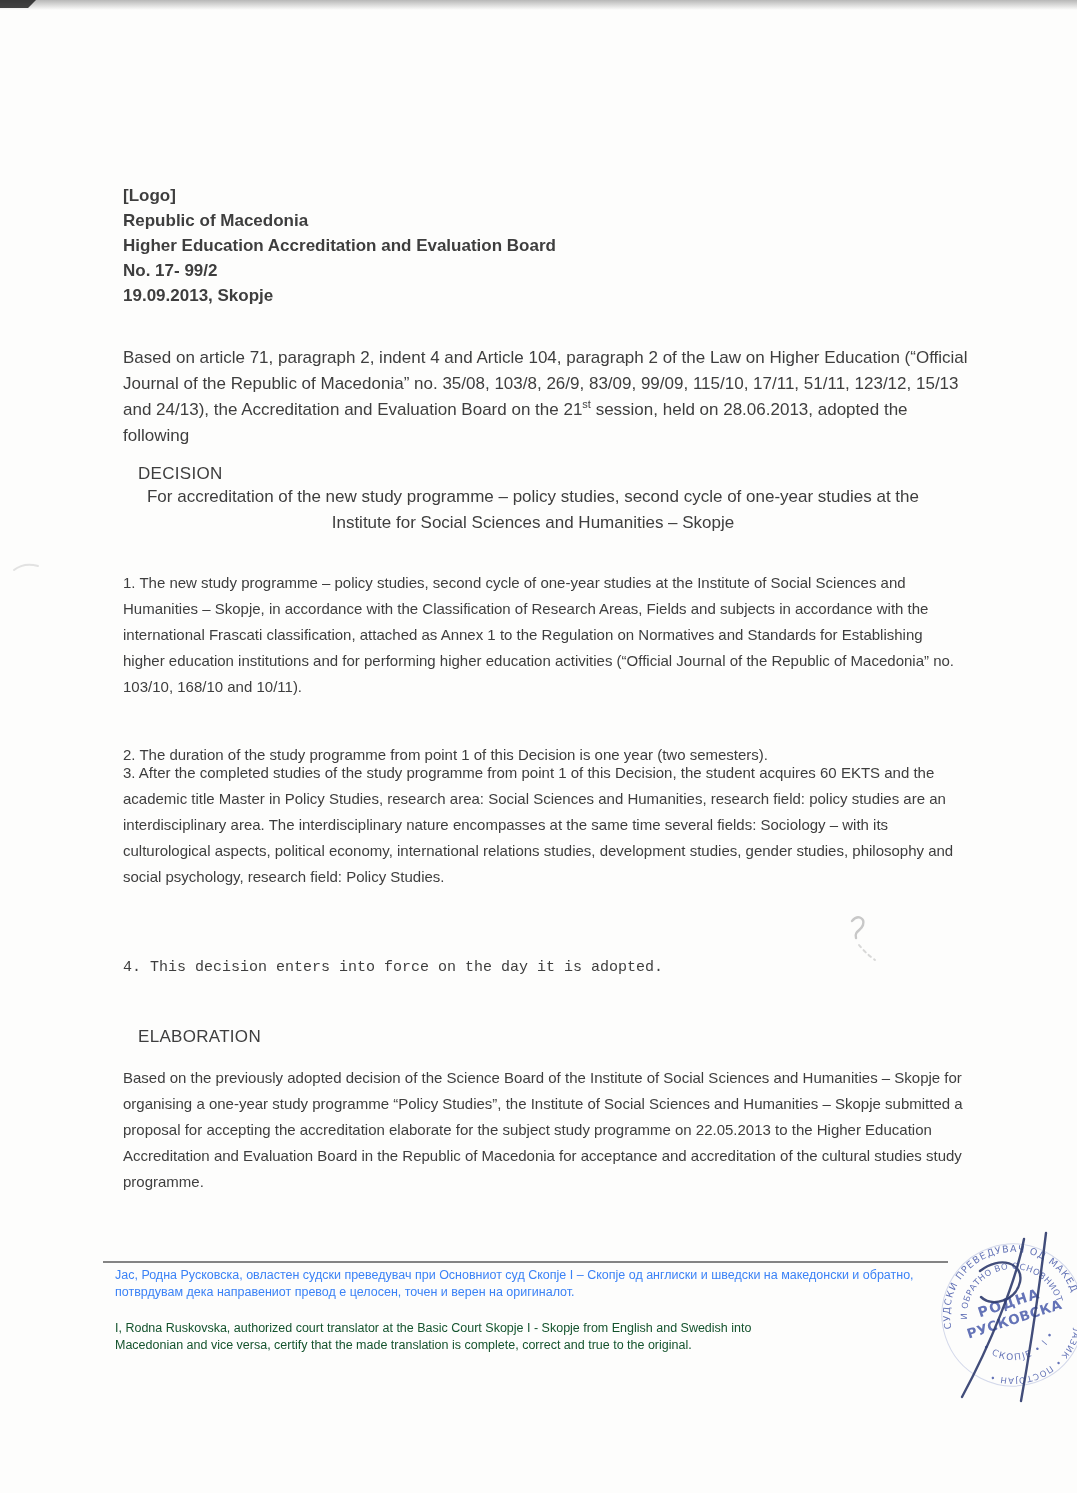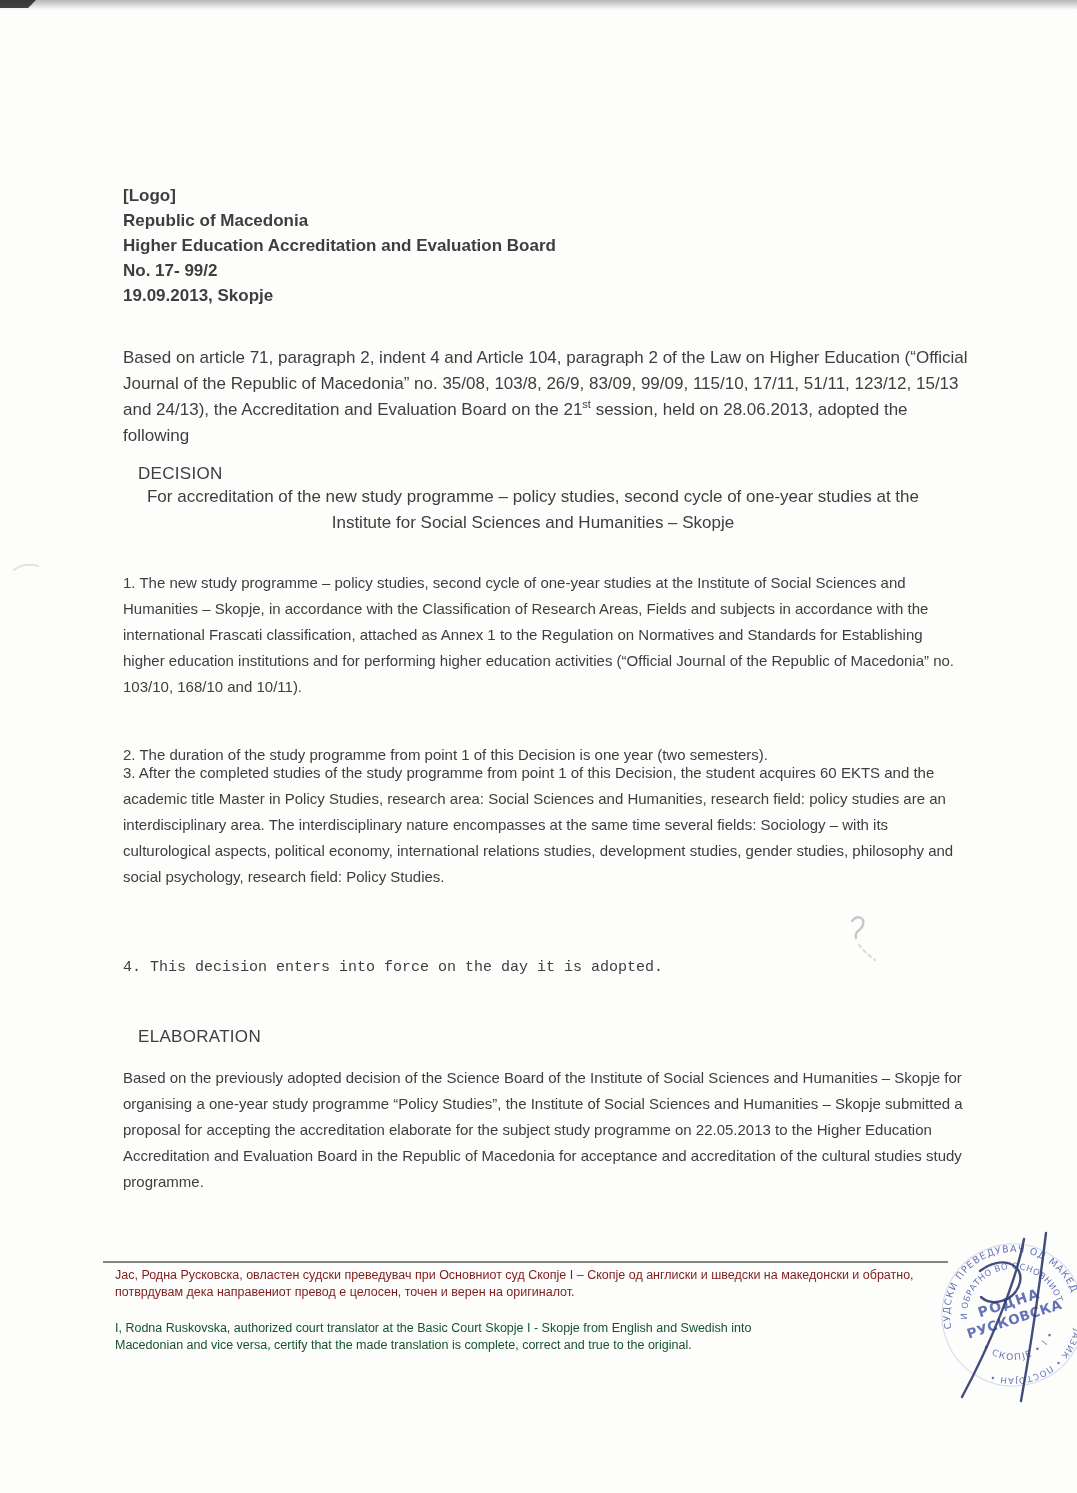--- a/index.html
+++ b/index.html
@@ -51,21 +51,21 @@
   .p4{top:955px;font-family:Liberation Mono, monospace;}
   .pe{top:1065px;}
   .footer-rule{
     position:absolute;left:103px;top:1261px;width:845px;height:2px;
     background:#6e6e6e;opacity:.85;
   }
   .footer{
     position:absolute;left:115px;margin:0;
     font-size:12.5px;line-height:16.5px;
   }
-  .footer.mk{top:1267px;width:815px;color:#7f1d1d;}
+  .footer.mk{top:1267px;width:815px;color:#3b82f6;}
   .footer.en{top:1320px;width:700px;color:#14532d;}
   .smudge{position:absolute;left:838px;top:903px;}
   .faint-curve{position:absolute;left:8px;top:552px;}
   .stamp{position:absolute;left:928px;top:1227px;}
   .stamp text{font-family:"DejaVu Sans","Liberation Sans",sans-serif;}
 </style>
 </head>
 <body>
 
 <div class="page">

